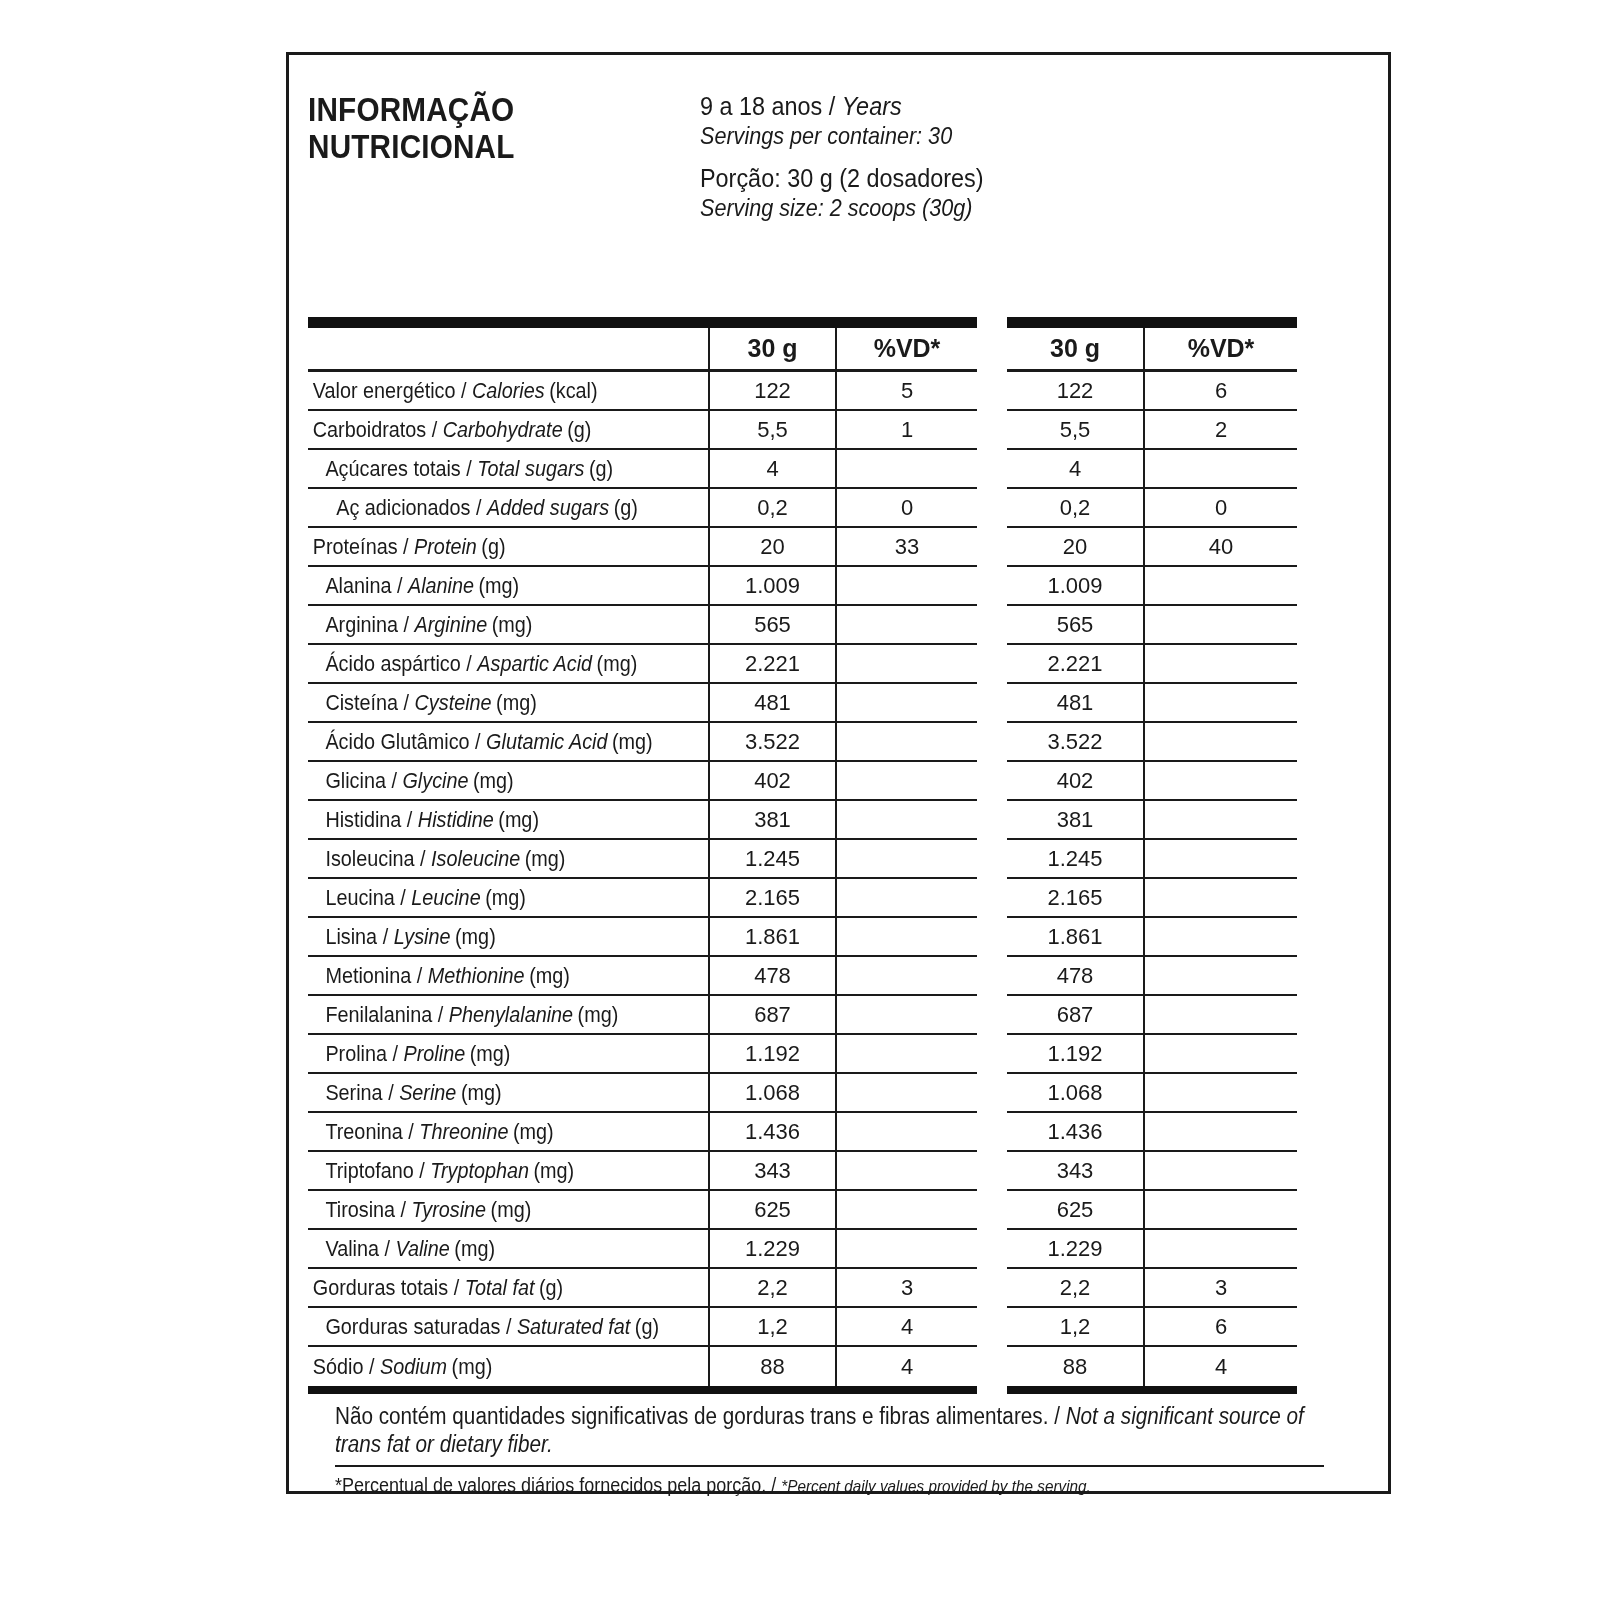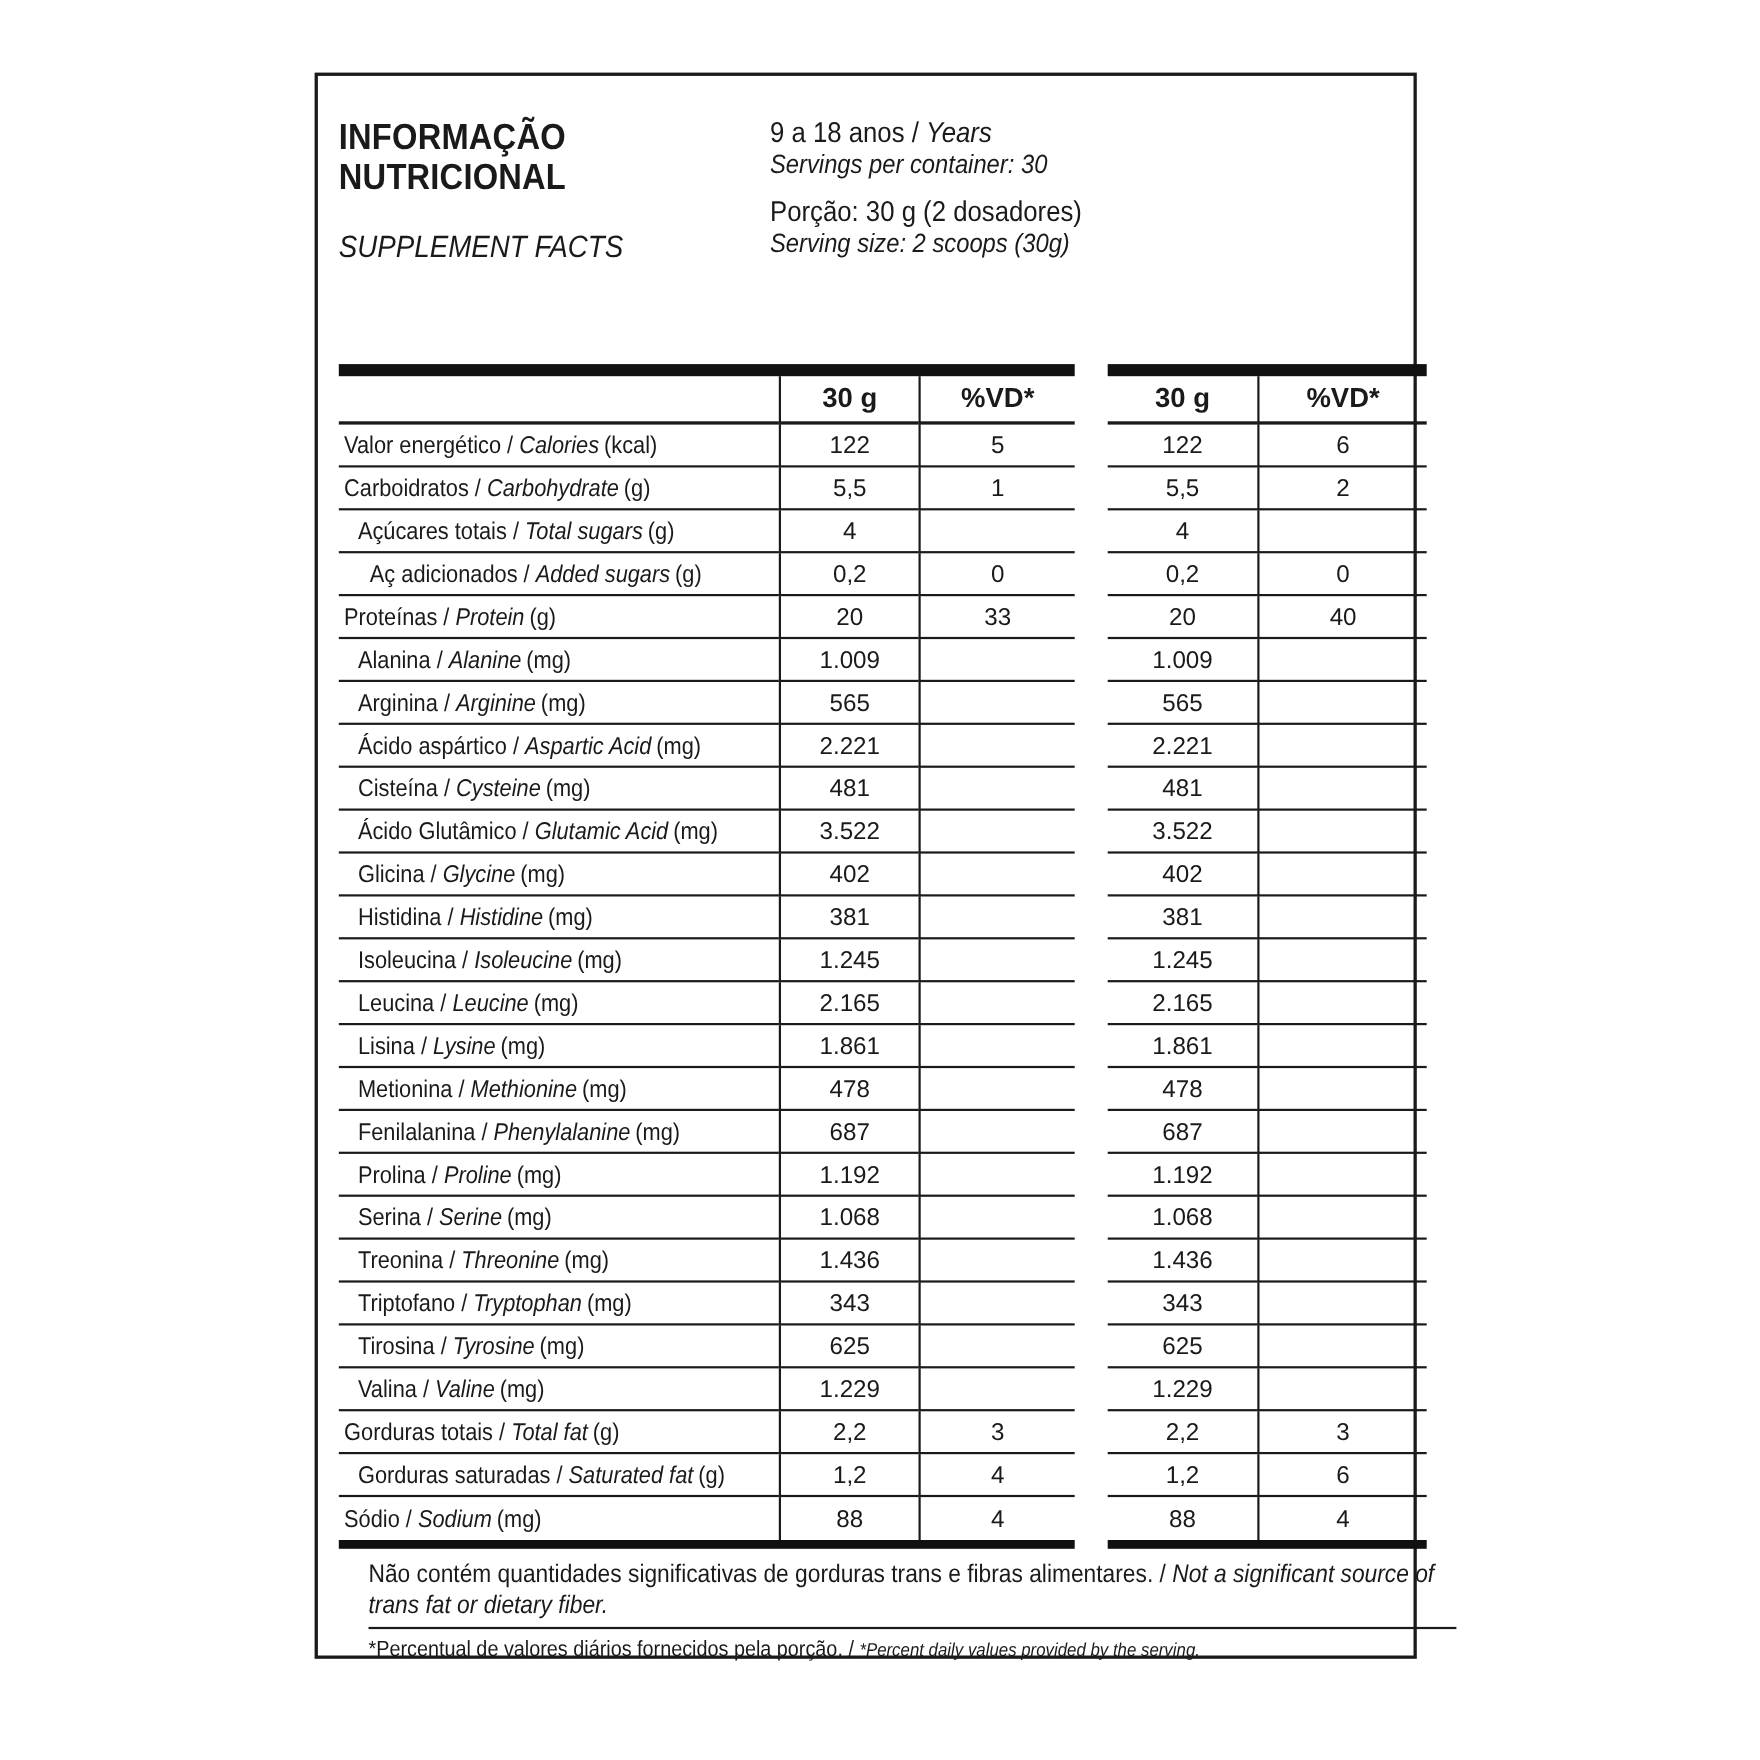--- a/index.html
+++ b/index.html
@@ -4,22 +4,22 @@
 <style>
   * { margin:0; padding:0; box-sizing:border-box; }
   html,body { background:#ffffff; }
   body {
     width:1600px; height:1600px;
     font-family:"Liberation Sans","DejaVu Sans",sans-serif;
     color:#1a1a1a;
     position:relative;
   }
   .panel {
-    position:absolute; left:286px; top:66px;
-    width:1002px; height:1442px;
+    position:absolute; left:286px; top:52px;
+    width:1105px; height:1442px;
     border:3px solid #1a1a1a;
     background:#ffffff;
   }
   
   .cd { display:inline-block; transform:scaleX(0.9); transform-origin:0 50%; white-space:nowrap; }
   .blk { display:block; }
 
   
   .hdr-left { position:absolute; left:19px; top:36px; width:386px; }
   .title { font-size:33px; line-height:37px; font-weight:bold; letter-spacing:0.2px; }
@@ -73,23 +73,20 @@
 </head>
 <body>
 
 <div class="panel">
 
   <div class="hdr-left">
     <div class="title">
       <span class="cd blk">INFORMAÇÃO</span>
       <span class="cd blk">NUTRICIONAL</span>
     </div>
-    <div class="subtitle">
-      <span class="cd">SUPPLEMENT FACTS</span>
-    </div>
   </div>
 
   <div class="hdr-right">
     <div class="info-pt">
       <span class="cd"><span>9 a 18 anos</span><span> / </span><span class="r-en-i">Years</span></span>
     </div>
     <div class="info-en">
       <span class="cd">Servings per container: 30</span>
     </div>
     <div class="info-pt gap12">

